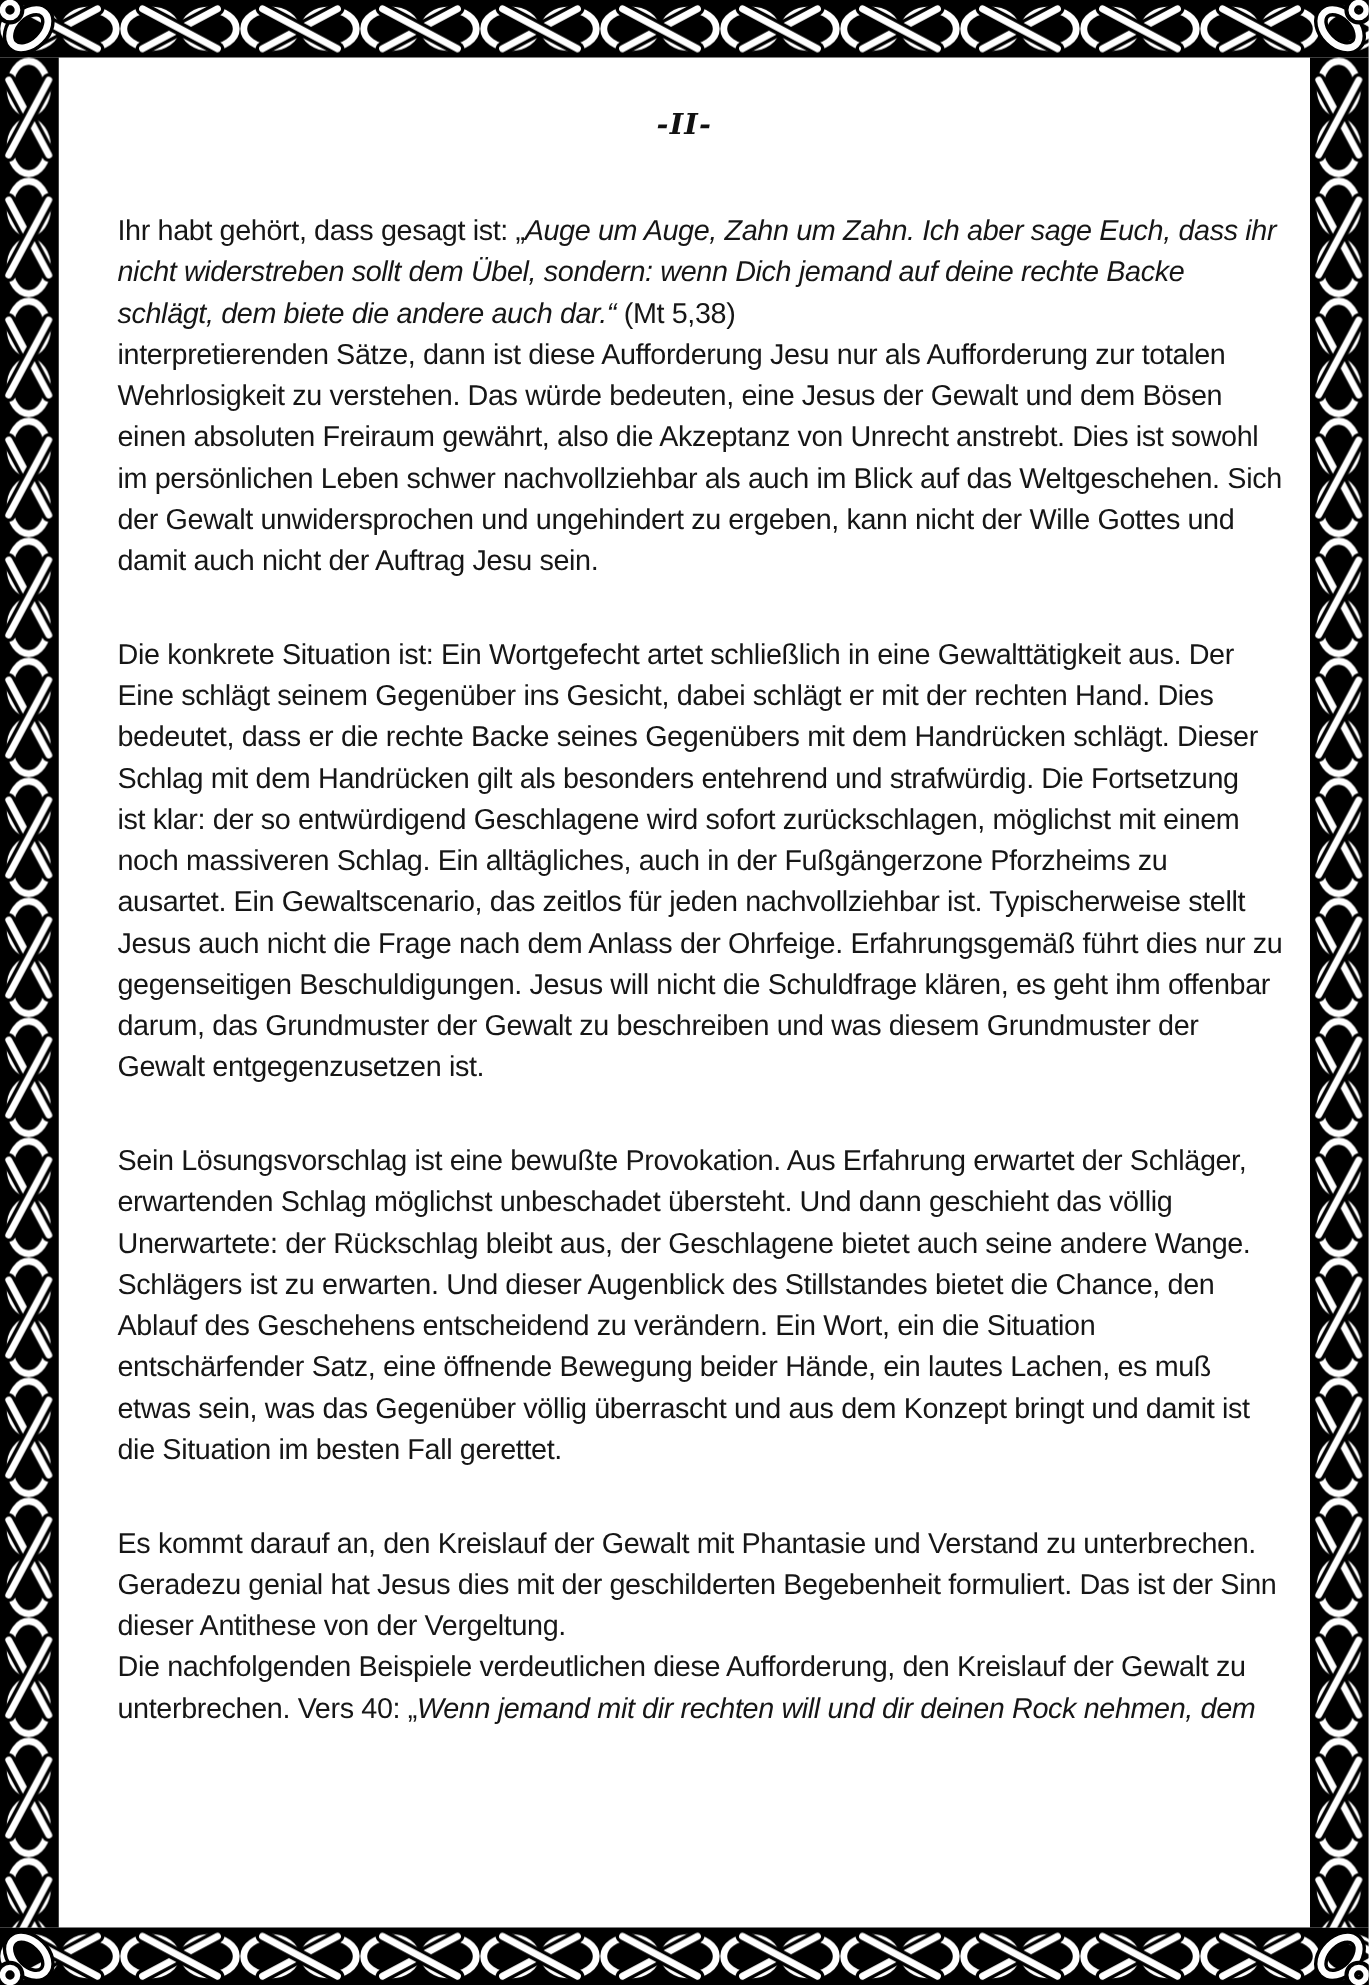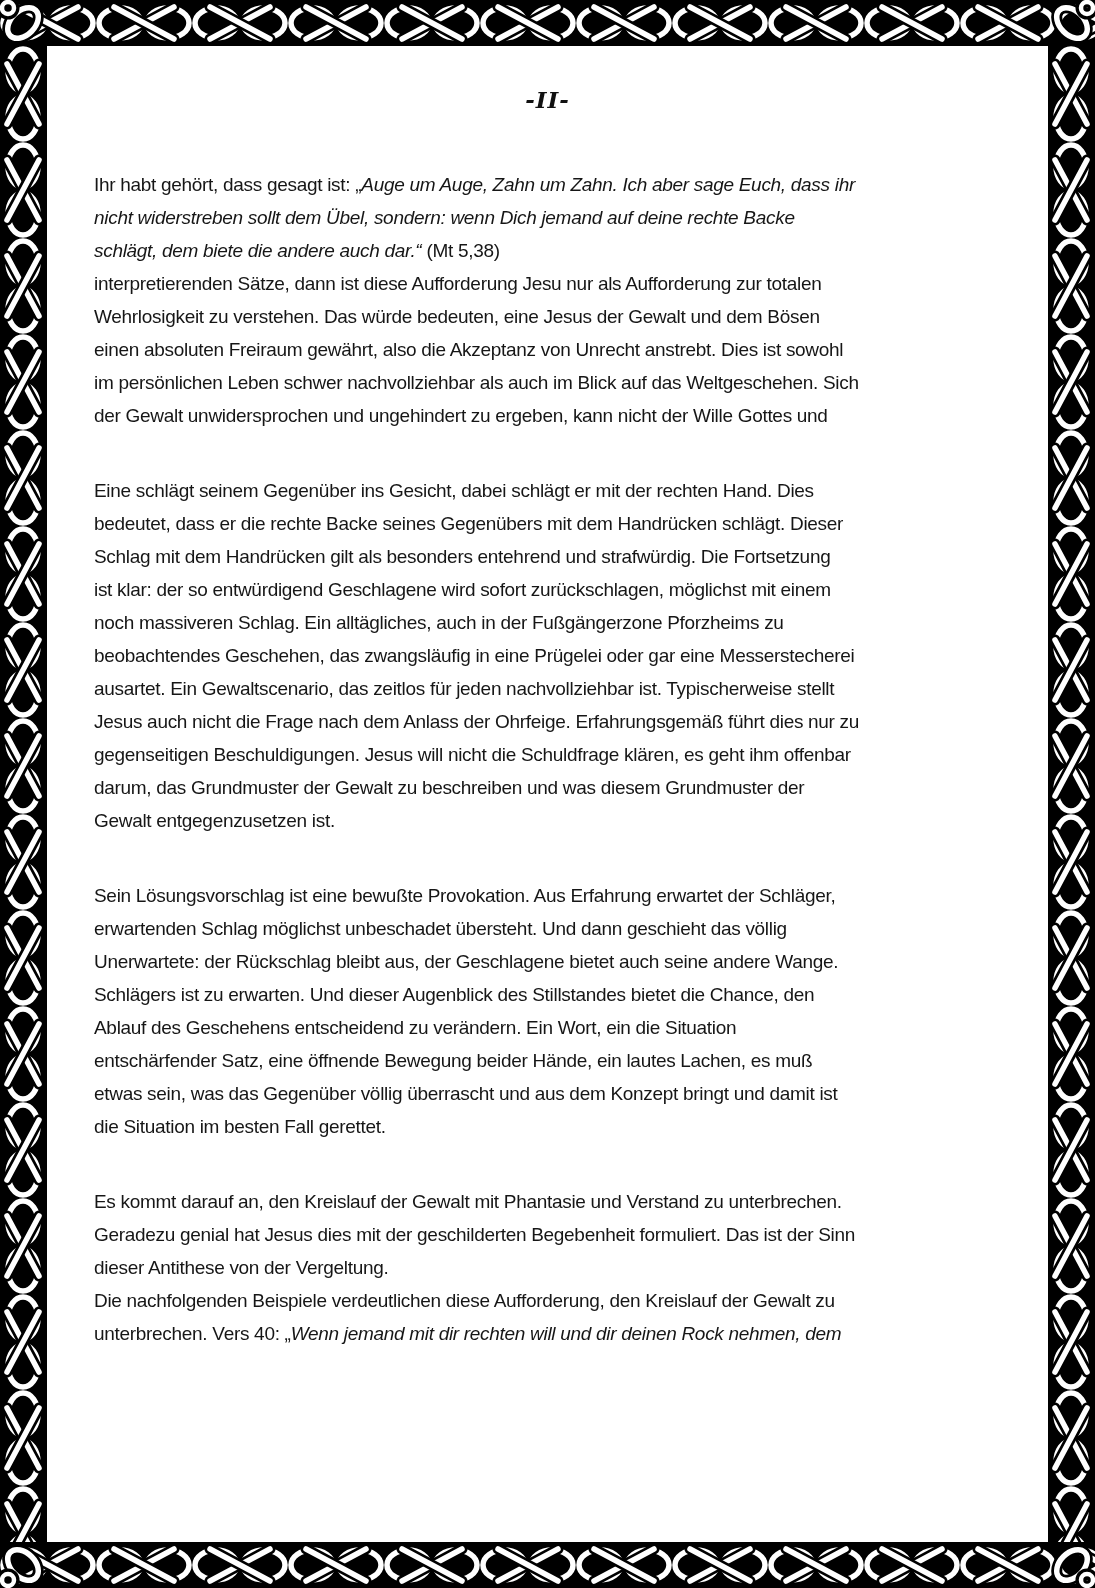--- a/index.html
+++ b/index.html
@@ -11,21 +11,21 @@
   .cas{stroke:#000000;stroke-width:11;fill:none;stroke-linecap:round;}
   .wht{stroke:#ffffff;stroke-width:5.5;fill:none;stroke-linecap:round;}
   .whtThin{stroke:#ffffff;stroke-width:4.5;fill:none;}
   .page-number{
     position:absolute;top:86px;left:0;width:1095px;text-align:center;
     font-family:"DejaVu Serif",serif;font-style:italic;font-weight:bold;
     font-size:23px;color:#111111;letter-spacing:1px;
   }
   .body-text{
     position:absolute;top:168px;left:94px;width:906px;
-    color:#161616;font-size:19px;letter-spacing:-0.3px;
+    color:#161616;font-size:23px;letter-spacing:-0.3px;
   }
   .para{margin:0 0 42px 0;}
   .line{line-height:33px;white-space:nowrap;}
   .it{font-style:italic;}
 </style>
 </head>
 <body>
 
 <svg class="border-svg" viewBox="0 0 1095 1588" xmlns="http://www.w3.org/2000/svg">
   <defs>
@@ -87,28 +87,29 @@
 <div class="body-text">
     <div class="para">
       <div class="line"><span>Ihr habt gehört, dass gesagt ist: „</span><span class="it">Auge um Auge, Zahn um Zahn. Ich aber sage Euch, dass ihr</span></div>
       <div class="line"><span class="it">nicht widerstreben sollt dem Übel, sondern: wenn Dich jemand auf deine rechte Backe</span></div>
       <div class="line"><span class="it">schlägt, dem biete die andere auch dar.“</span><span> (Mt 5,38)</span></div>
       <div class="line"><span>interpretierenden Sätze, dann ist diese Aufforderung Jesu nur als Aufforderung zur totalen</span></div>
       <div class="line"><span>Wehrlosigkeit zu verstehen. Das würde bedeuten, eine Jesus der Gewalt und dem Bösen</span></div>
       <div class="line"><span>einen absoluten Freiraum gewährt, also die Akzeptanz von Unrecht anstrebt. Dies ist sowohl</span></div>
       <div class="line"><span>im persönlichen Leben schwer nachvollziehbar als auch im Blick auf das Weltgeschehen. Sich</span></div>
       <div class="line"><span>der Gewalt unwidersprochen und ungehindert zu ergeben, kann nicht der Wille Gottes und</span></div>
+      <div class="line"><span>damit auch nicht der Auftrag Jesu sein.</span></div>
     </div>
     <div class="para">
+      <div class="line"><span>Die konkrete Situation ist: Ein Wortgefecht artet schließlich in eine Gewalttätigkeit aus. Der</span></div>
       <div class="line"><span>Eine schlägt seinem Gegenüber ins Gesicht, dabei schlägt er mit der rechten Hand. Dies</span></div>
       <div class="line"><span>bedeutet, dass er die rechte Backe seines Gegenübers mit dem Handrücken schlägt. Dieser</span></div>
       <div class="line"><span>Schlag mit dem Handrücken gilt als besonders entehrend und strafwürdig. Die Fortsetzung</span></div>
       <div class="line"><span>ist klar: der so entwürdigend Geschlagene wird sofort zurückschlagen, möglichst mit einem</span></div>
       <div class="line"><span>noch massiveren Schlag. Ein alltägliches, auch in der Fußgängerzone Pforzheims zu</span></div>
-      <div class="line"><span>beobachtendes Geschehen, das zwangsläufig in eine Prügelei oder gar eine Messerstecherei</span></div>
       <div class="line"><span>ausartet. Ein Gewaltscenario, das zeitlos für jeden nachvollziehbar ist. Typischerweise stellt</span></div>
       <div class="line"><span>Jesus auch nicht die Frage nach dem Anlass der Ohrfeige. Erfahrungsgemäß führt dies nur zu</span></div>
       <div class="line"><span>gegenseitigen Beschuldigungen. Jesus will nicht die Schuldfrage klären, es geht ihm offenbar</span></div>
       <div class="line"><span>darum, das Grundmuster der Gewalt zu beschreiben und was diesem Grundmuster der</span></div>
       <div class="line"><span>Gewalt entgegenzusetzen ist.</span></div>
     </div>
     <div class="para">
       <div class="line"><span>Sein Lösungsvorschlag ist eine bewußte Provokation. Aus Erfahrung erwartet der Schläger,</span></div>
       <div class="line"><span>erwartenden Schlag möglichst unbeschadet übersteht. Und dann geschieht das völlig</span></div>
       <div class="line"><span>Unerwartete: der Rückschlag bleibt aus, der Geschlagene bietet auch seine andere Wange.</span></div>

